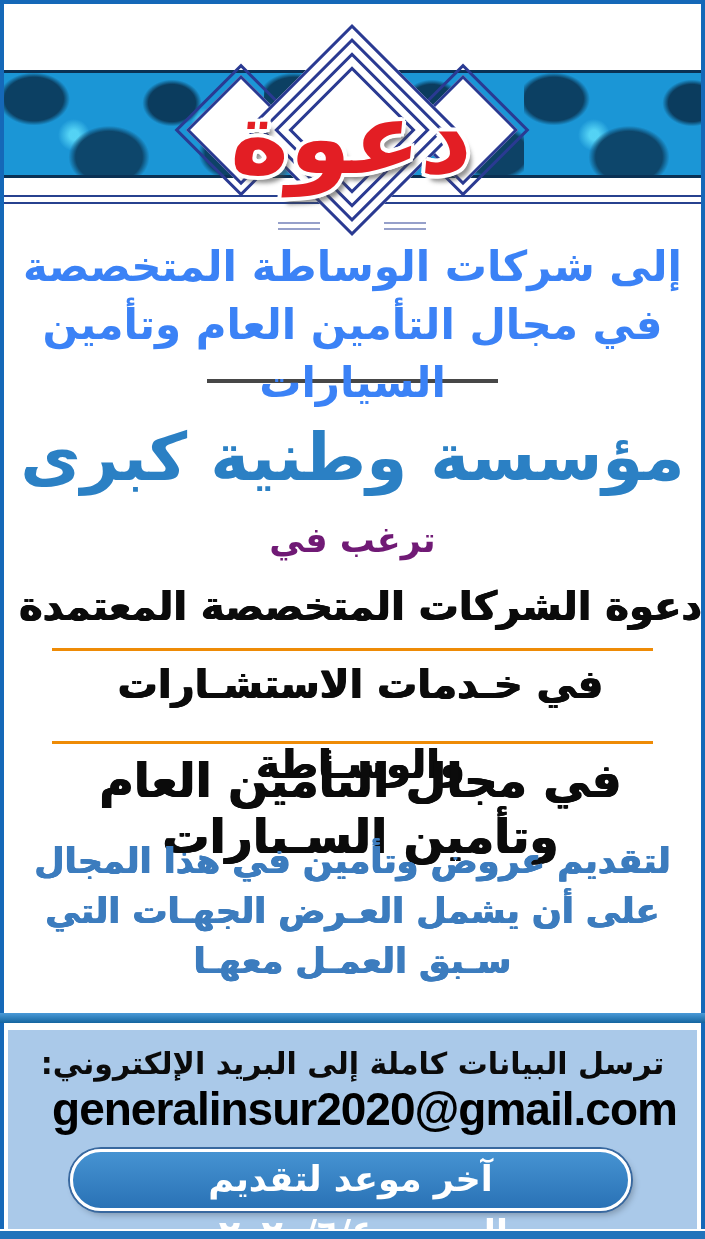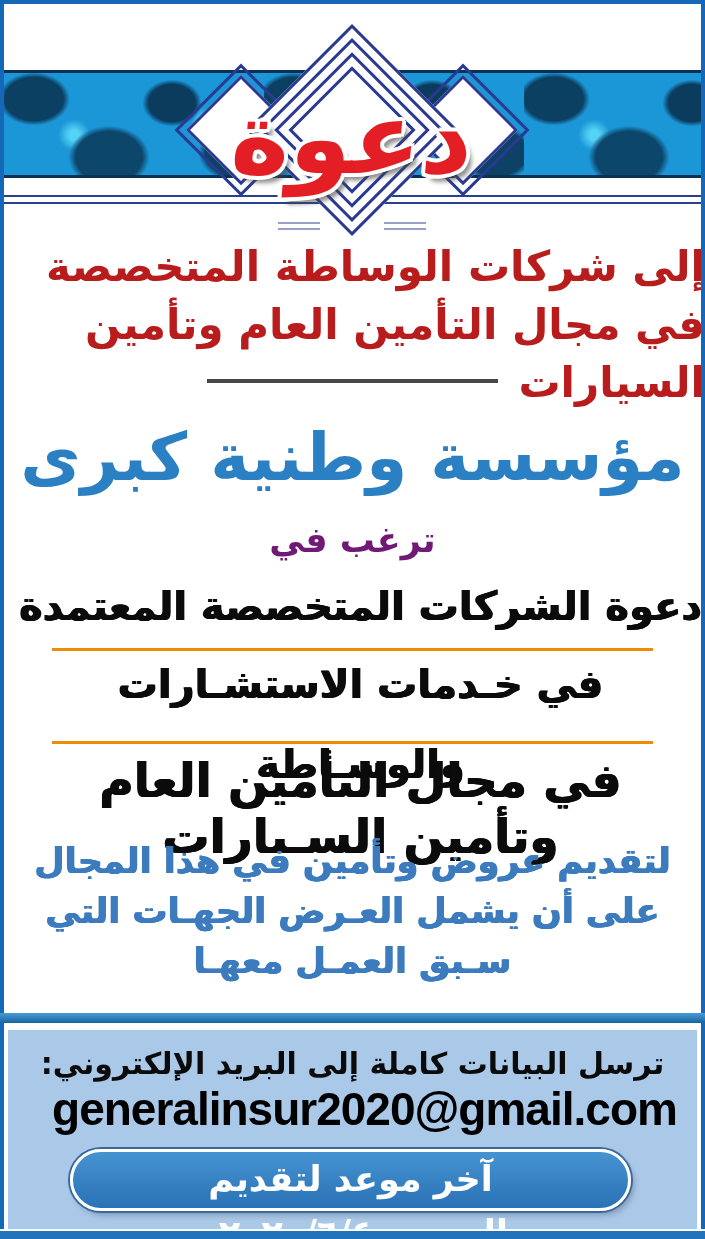--- a/index.html
+++ b/index.html
@@ -40,22 +40,22 @@
   .deco-lines{position:absolute;top:222px;width:42px;height:8px;z-index:4;box-sizing:border-box;
     border-top:2px solid #96a0ca;border-bottom:2px solid #96a0ca;}
   .deco-left{left:278px;} .deco-right{left:384px;}
 
   
   .logo-word{position:absolute;left:0;right:0;top:84px;text-align:center;z-index:5;
     font-size:100px;line-height:1.1;font-weight:bold;color:#e31e24;transform:skewX(-5deg);
     text-shadow:-3px -3px 0 #fff,3px -3px 0 #fff,-3px 3px 0 #fff,3px 3px 0 #fff,
       0 -4px 0 #fff,0 4px 0 #fff,-4px 0 0 #fff,4px 0 0 #fff,6px 7px 4px rgba(70,70,70,.6);}
 
-  .intro{position:absolute;left:0;right:0;top:238px;z-index:6;text-align:right;
-    font-weight:bold;color:#b91c1c;font-size:42px;line-height:58px;}
+  .intro{position:absolute;left:0;right:0;top:238px;z-index:6;text-align:center;
+    font-weight:bold;color:#3b82f6;font-size:42px;line-height:58px;}
   .divider{position:absolute;left:207px;top:379px;width:291px;height:4px;background:#474747;}
 
   .org-title{position:absolute;left:0;right:0;top:400px;margin:12px;text-align:center;
     color:#2b80c4;font-size:66px;line-height:92px;font-weight:bold;}
   .org-lead{position:absolute;left:0;right:0;top:516px;text-align:center;
     color:#701a75;font-size:35px;font-weight:bold;line-height:48px;}
 
   .inv-line{position:absolute;left:0;right:0;text-align:center;color:#0b0b0b;font-weight:bold;margin-left:16px;}
   .heavy{text-shadow:.6px 0 currentColor,-.6px 0 currentColor;}
   .inv1{top:578px;font-size:40px;line-height:56px;}

